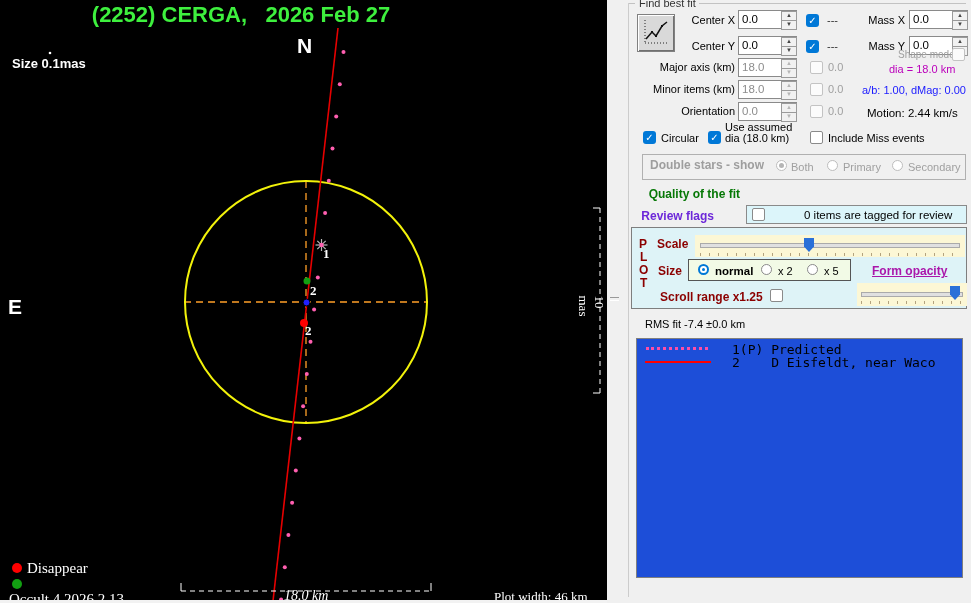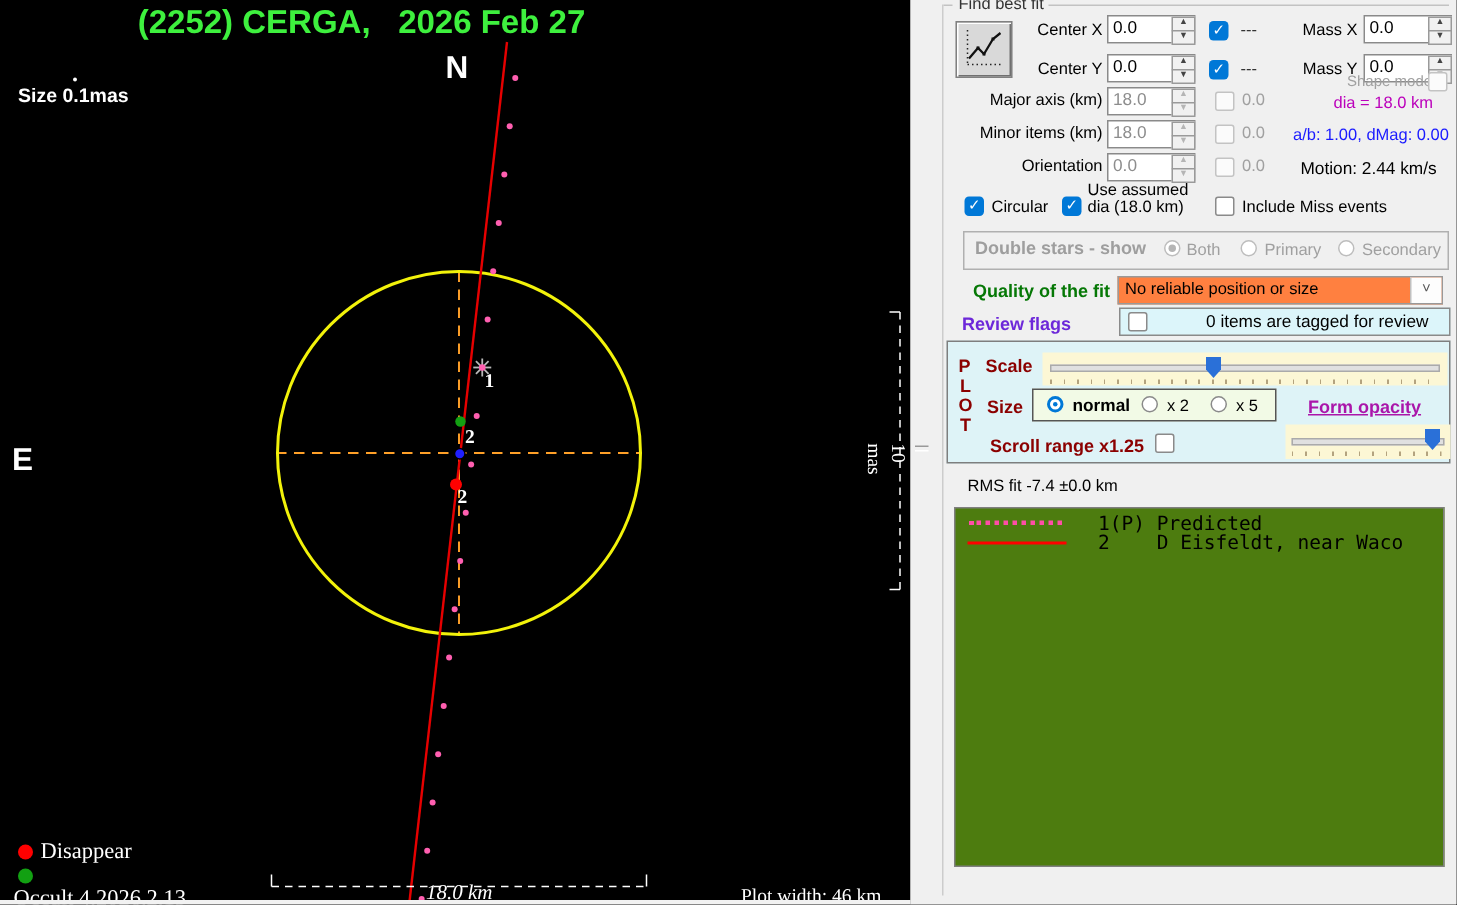--- a/index.html
+++ b/index.html
@@ -57,21 +57,21 @@
   .revbox{position:absolute;left:746px;top:205px;width:221px;height:19px;background:#dcf5fa;border:1px solid #8a8a8a;box-sizing:border-box;}
   .plotbox{position:absolute;left:631px;top:227px;width:336px;height:82px;background:#def3f7;border:1px solid #7e7e7e;box-sizing:border-box;}
   .maroon{color:#8b0000;font-weight:bold;font-size:12px;}
   .slider{position:absolute;background:#fcf7d5;}
   .slider .groove{position:absolute;height:3px;background:#e0e0e0;border:1px solid #aaa;}
   .slider .thumb{position:absolute;width:10px;height:14px;background:#2a70d8;
                  clip-path:polygon(0 0,100% 0,100% 60%,50% 100%,0 60%);}
   .slider .ticks{position:absolute;height:3px;background:repeating-linear-gradient(90deg,#b3a37f 0 1px,transparent 1px 9px);}
   .sizebox{position:absolute;left:688px;top:259px;width:163px;height:22px;background:#f2fae6;border:1px solid #555;box-sizing:border-box;}
   .rms{position:absolute;left:645px;top:318px;font-size:11px;}
-  .listbox{position:absolute;left:636px;top:338px;width:327px;height:240px;background:#4d7c0f;border:1px solid #7f7f7f;box-sizing:border-box;}
+  .listbox{position:absolute;left:636px;top:338px;width:327px;height:240px;background:#1d4ed8;border:1px solid #7f7f7f;box-sizing:border-box;}
   .mono{position:absolute;font-family:"DejaVu Sans Mono",monospace;font-size:13px;white-space:pre;}
   .dotline{position:absolute;left:9px;top:8px;width:62px;border-top:3px dotted #ff4da6;}
   .solidline{position:absolute;left:8px;top:22px;width:66px;border-top:2px solid #ff0000;}
 </style>
 </head>
 <body>
 
 <div id="app">
 
   <div id="plot">
@@ -257,24 +257,20 @@
   <span class="radio dis" style="left:776px;top:160px;">
       <span class="dot"></span>
     </span>
   <div class="lbl gray" style="left:791px;top:161px;">Both</div>
   <span class="radio dis" style="left:827px;top:160px;"></span>
   <div class="lbl gray" style="left:843px;top:161px;">Primary</div>
   <span class="radio dis" style="left:892px;top:160px;"></span>
   <div class="lbl gray" style="left:908px;top:161px;">Secondary</div>
 
   <div class="lbl rt qlab" style="left:630px;top:187px;width:110px;color:#067806;">Quality of the fit</div>
-  <div class="drop">
-    <span class="txt">No reliable position or size</span>
-    <span class="btn">˅</span>
-  </div>
 
   <div class="lbl rt qlab" style="left:604px;top:209px;width:110px;color:#6d28d9;">Review flags</div>
   <div class="revbox"></div>
   <span class="cbu" style="left:752px;top:208px;"></span>
   <div class="lbl" style="left:772px;top:209px;font-size:11.5px;padding-left:32px;">0 items are tagged for review</div>
 
   <div class="plotbox"></div>
   <div class="lbl maroon" style="left:639px;top:237px;">P</div>
   <div class="lbl maroon" style="left:640px;top:250px;">L</div>
   <div class="lbl maroon" style="left:639px;top:263px;">O</div>

